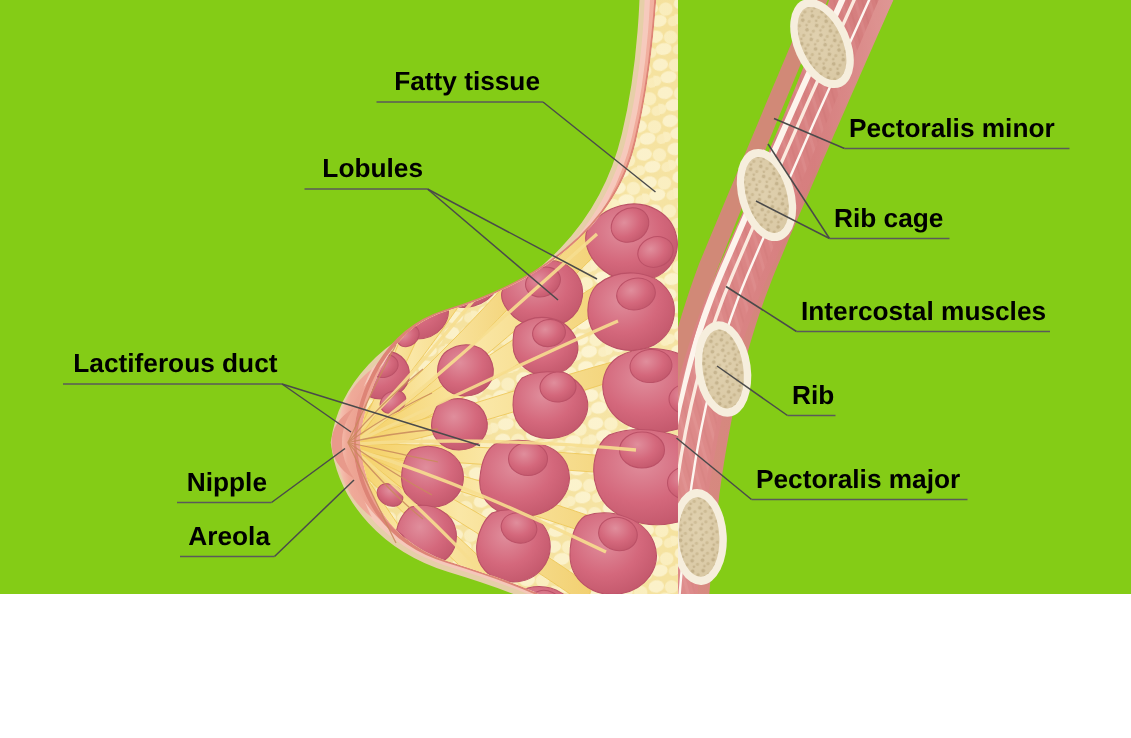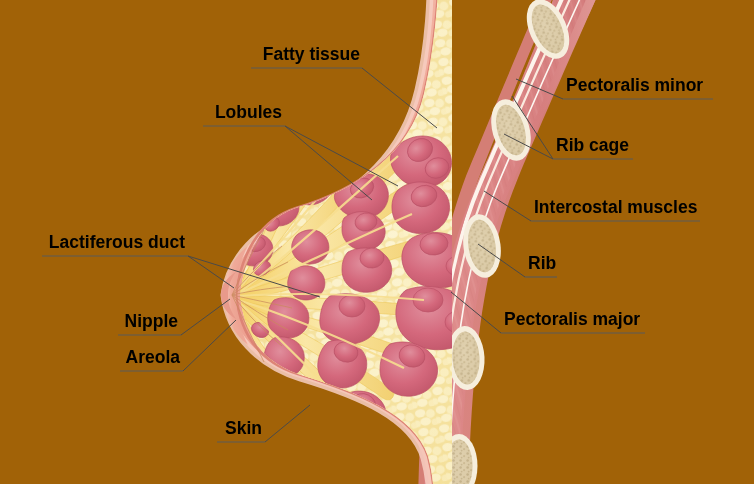--- a/index.html
+++ b/index.html
@@ -3,22 +3,22 @@
 <meta charset="utf-8">
 <style>
   html, body {
     margin: 0;
     padding: 0;
     background: #ffffff;
   }
   #stage {
     position: relative;
     width: 754px;
-    height: 484px;
-    background: #a16207;
+    height: 396px;
+    background: #84cc16;
     overflow: hidden;
     font-family: "Liberation Sans", sans-serif;
   }
   #diagram {
     position: absolute;
     left: 0;
     top: 0;
     width: 754px;
     height: 492px;
   }

